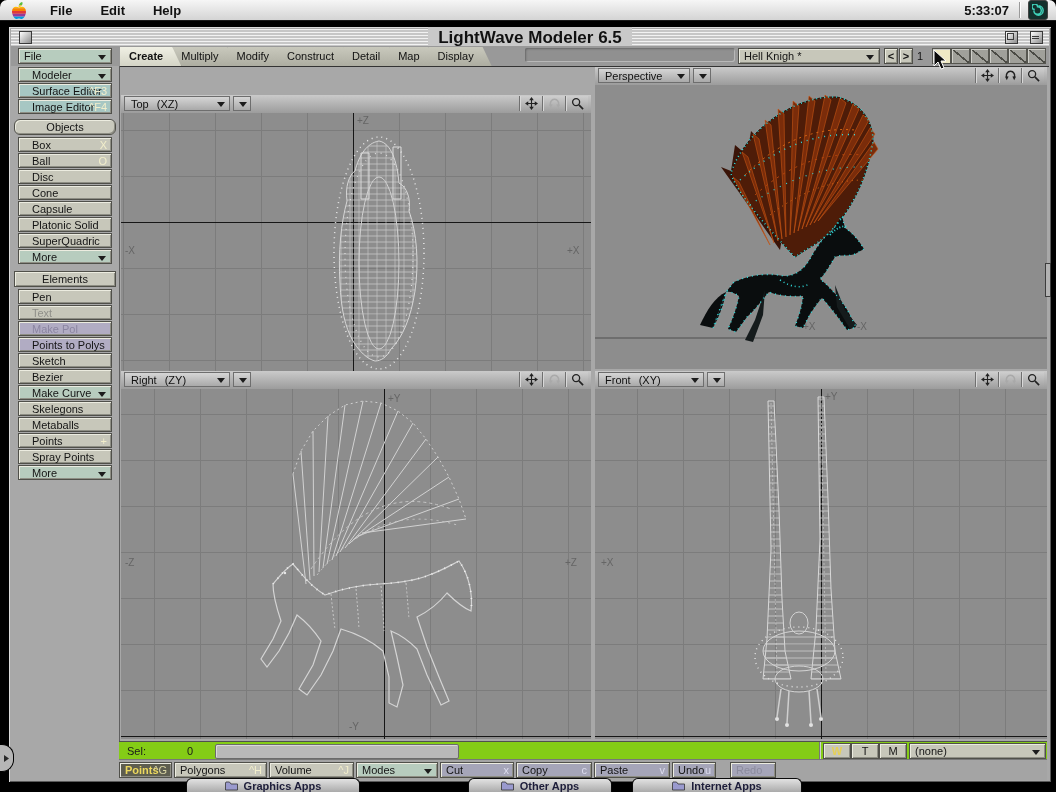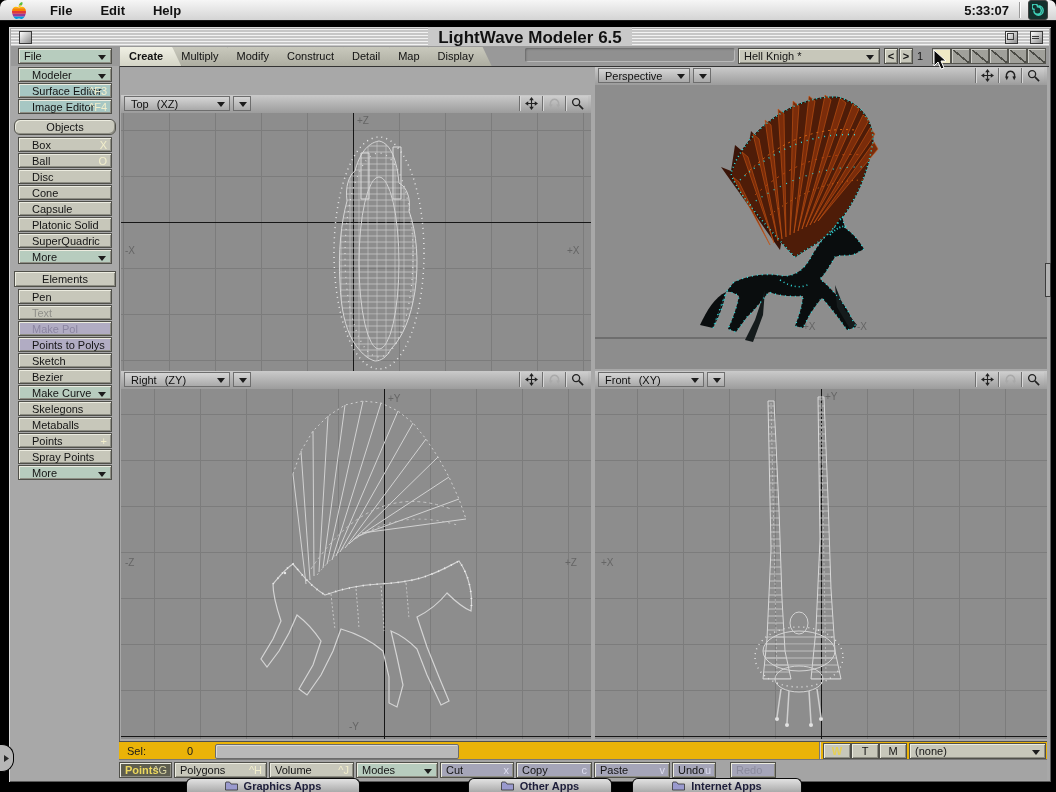--- a/index.html
+++ b/index.html
@@ -86,21 +86,21 @@
     display:flex;align-items:center;justify-content:center;background:linear-gradient(#cecece,#a2a2a2);}
   .vpc{position:absolute;left:0;right:0;top:18px;bottom:0;background:#8d8d8d;overflow:hidden;}
   .vpc.grid{background-color:#8d8d8d;
     background-image:linear-gradient(#7c7c7c 1px, transparent 1px),
                      linear-gradient(90deg,#7c7c7c 1px, transparent 1px);
     background-size:46px 46px;}
   .axv{position:absolute;top:0;bottom:0;width:1px;background:#161616;}
   .axh{position:absolute;left:0;right:0;height:1px;background:#161616;}
   .axlbl{position:absolute;color:#656565;font-size:10px;}
   
-  .selrow{position:absolute;left:110px;top:714px;width:928px;height:18px;background:#eab308;
+  .selrow{position:absolute;left:110px;top:714px;width:928px;height:18px;background:#84cc16;
     border-top:1px solid #4f4f4f;}
   .selrow .lbl{position:absolute;left:8px;top:3px;font-size:11px;color:#1a1a1a;}
   .selrow .val{position:absolute;left:48px;top:3px;width:26px;text-align:right;font-size:11px;color:#1a1a1a;}
   .readout{position:absolute;left:96px;top:2px;width:242px;height:13px;background:#b9b9b9;
     border:1px solid #6b6b6b;border-radius:2px;box-shadow:inset 1px 1px 0 #d9d9d9;}
   .vmapbtn{height:16px;top:1px;width:28px;justify-content:center;}
   .toolrow{position:absolute;left:110px;top:732px;width:928px;height:20px;background:#a4a4a4;
     border-top:1px solid #777;}
   .tbtn{height:16px;top:2px;}
   .tbtn.lavt{background:#a5a5b8;}

